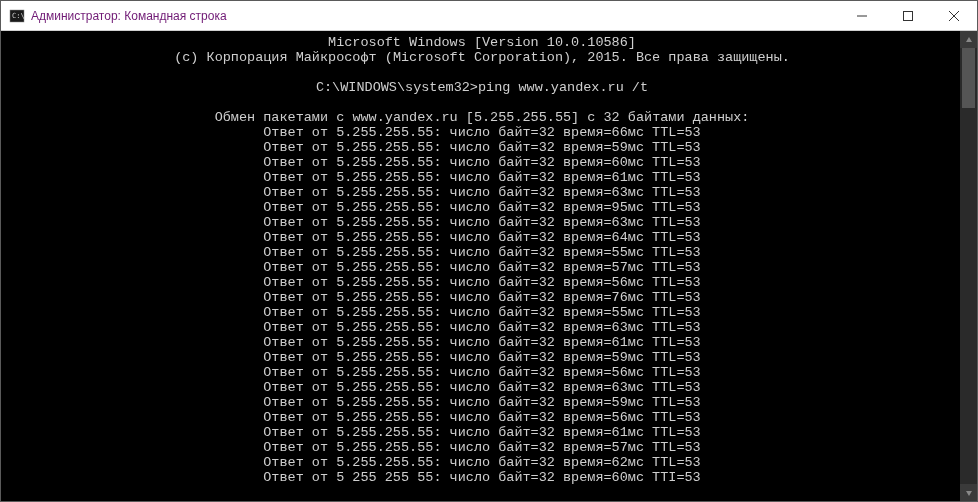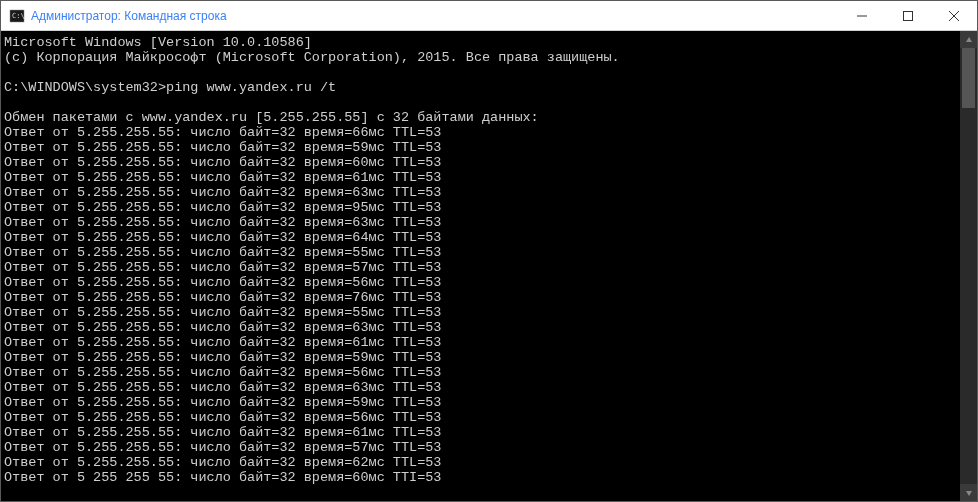--- a/index.html
+++ b/index.html
@@ -22,21 +22,21 @@
   .tb-icon {
     width: 16px; height: 16px;
     margin: 0 6px 0 8px;
     display: inline-flex;
     align-items: center; justify-content: center;
   }
   .tb-icon svg { width: 16px; height: 16px; }
   .tb-title {
     flex: 1;
     font-size: 12px;
-    color: #3b82f6;
+    color: #701a75;
     white-space: nowrap;
     overflow: hidden;
   }
   .win-controls { display: flex; height: 100%; }
   .win-btn {
     width: 46px; height: 100%;
     display: flex; align-items: center; justify-content: center;
     color: #444;
     font-family: "Segoe UI", sans-serif;
     font-size: 10px;
@@ -51,21 +51,21 @@
   .term-body {
     flex: 1;
     padding: 4px 0 0 3px;
     font-family: Consolas, "Courier New", monospace;
     font-size: 13.5px;
     line-height: 15px;
     color: #cfcfcf;
     white-space: pre;
     overflow: hidden;
   }
-  .term-body .line { height: 15px; }
+  .term-body .line { height: 15px; text-align: center; }
   .scrollbar {
     width: 17px;
     background: #2a2a2a;
     display: flex; flex-direction: column;
     align-items: center;
   }
   .sb-btn {
     width: 17px; height: 17px;
     background: #3a3a3a;
     display: flex; align-items: center; justify-content: center;

